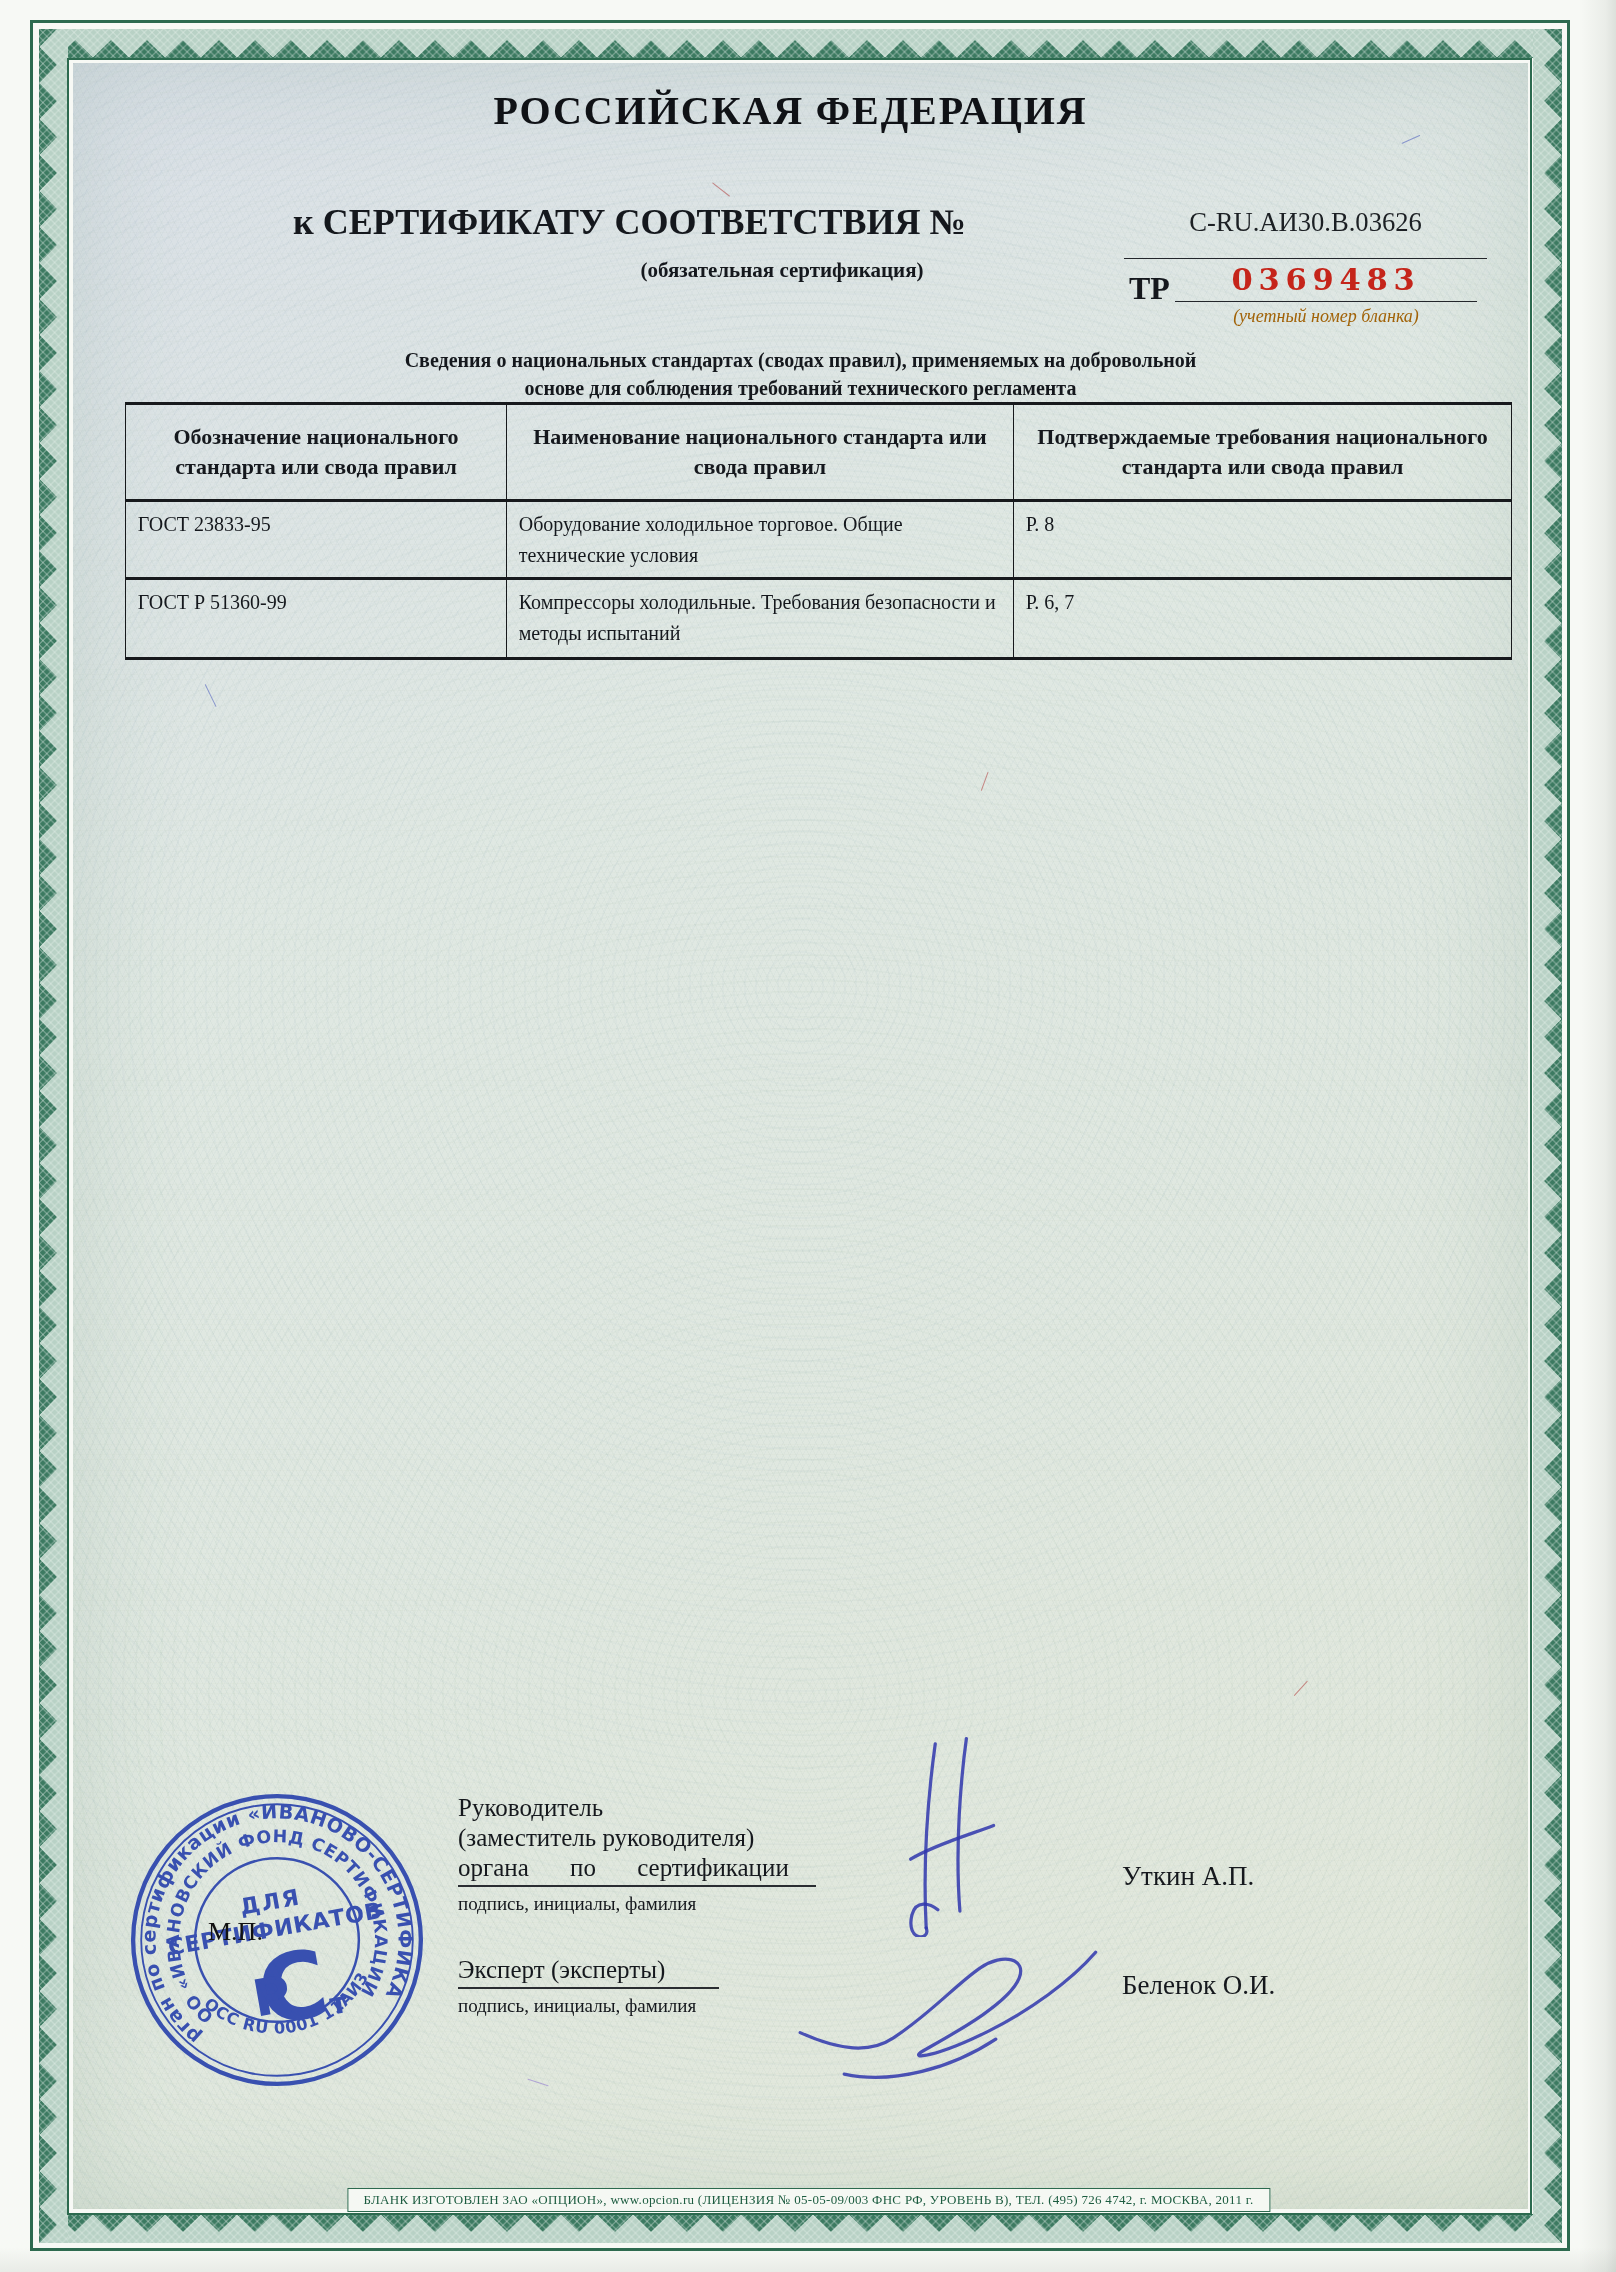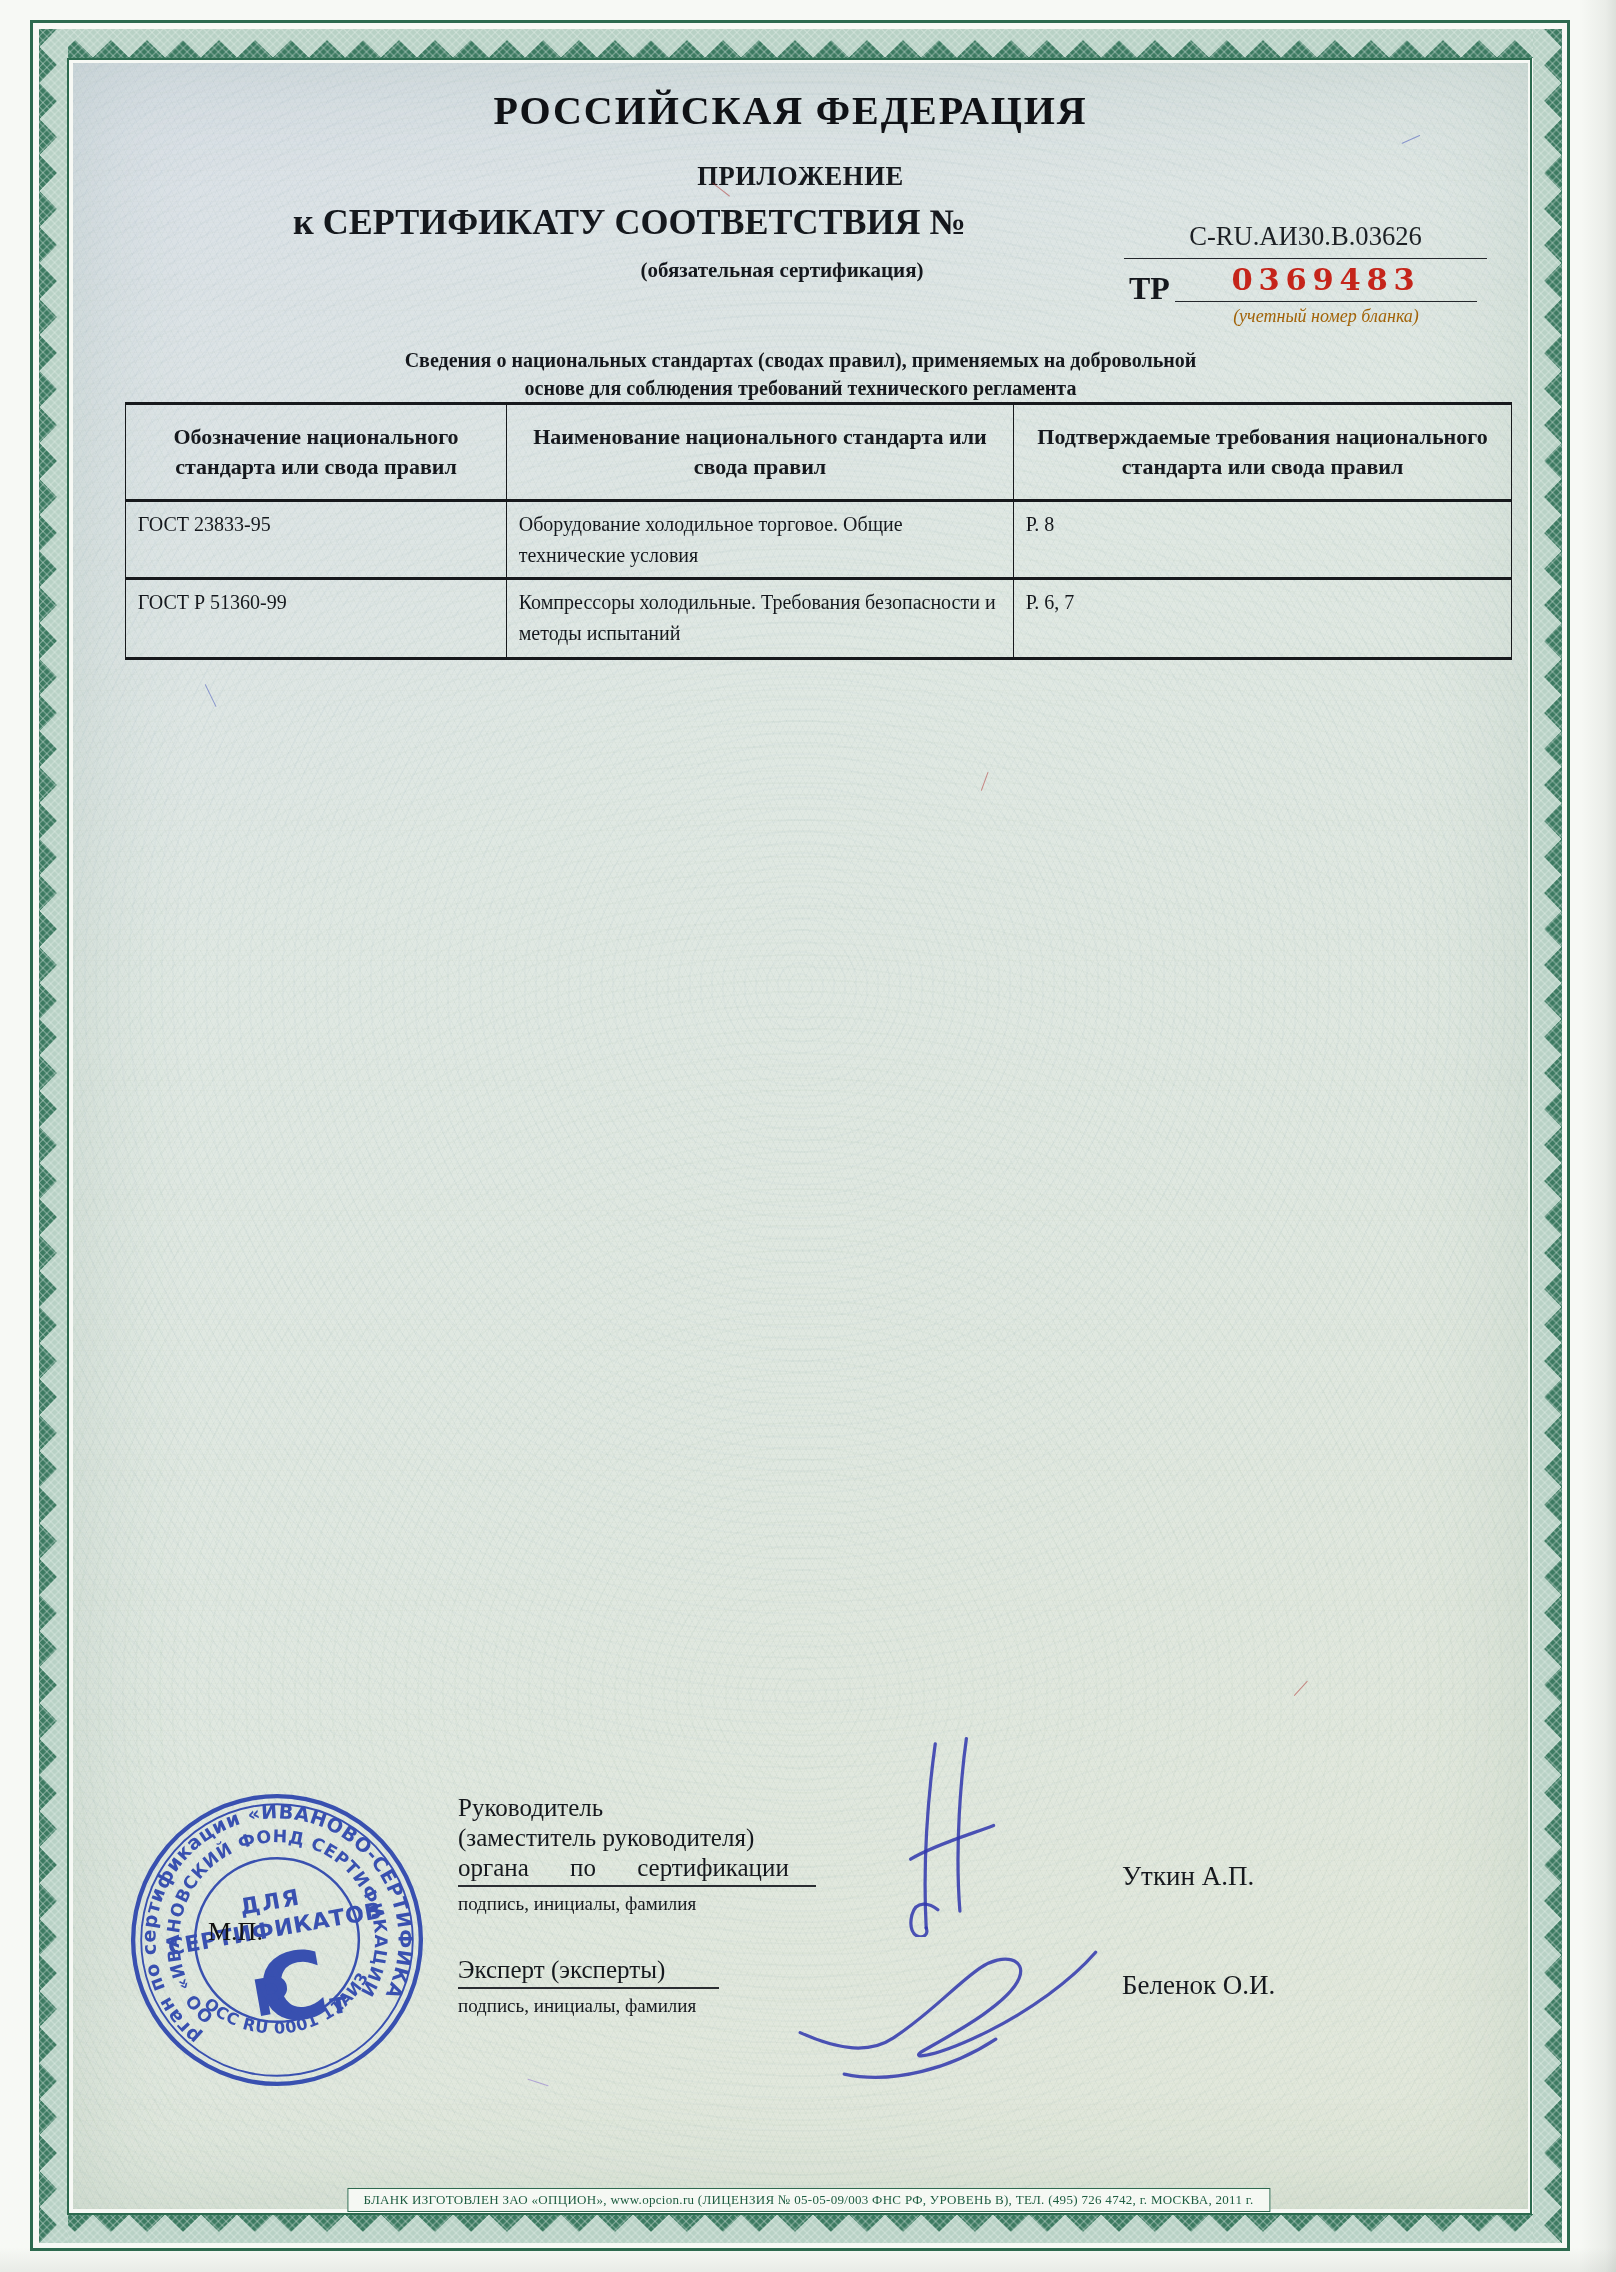--- a/index.html
+++ b/index.html
@@ -55,21 +55,21 @@
         box-shadow: inset 0 0 110px rgba(82,128,104,.17);}
 
   
   .country{position:absolute;left:63px;top:87px;width:1455px;text-align:center;
         font-size:40px;font-weight:bold;letter-spacing:1.9px;color:#101216;}
   .title1{position:absolute;left:73px;top:161px;width:1455px;text-align:center;
         font-size:26.6px;font-weight:bold;letter-spacing:0.6px;}
   .cert-label{position:absolute;left:293px;top:201px;font-size:36px;font-weight:bold;white-space:nowrap;}
   .cert-number-field{position:absolute;left:1124px;top:208px;width:363px;height:51px;
         border-bottom:1.9px solid #23262b;display:flex;align-items:flex-end;justify-content:center;
-        font-size:26.6px;padding-bottom:6px;color:#1c2024;}
+        font-size:26.6px;padding-bottom:20px;color:#1c2024;}
   .cert-mode{position:absolute;left:454px;top:258px;width:656px;text-align:center;
         font-size:21px;font-weight:bold;}
   .tr-label{position:absolute;left:1129px;top:270px;font-size:32px;font-weight:bold;}
   .blank-field{position:absolute;left:1175px;top:261px;width:302px;}
   .blank-number{font-size:30.5px;font-weight:bold;color:#c5251a;letter-spacing:5.8px;text-align:center;
         padding-bottom:3.9px;border-bottom:1.9px solid #23262b;font-family:"DejaVu Serif","Liberation Serif",serif;}
   .blank-caption{margin-top:3.9px;text-align:center;font-size:18px;color:#a16207;font-style:italic;}
   .intro{position:absolute;left:73px;top:346px;width:1455px;text-align:center;
         font-size:20px;font-weight:bold;line-height:28px;}
 
@@ -112,21 +112,20 @@
 
   <div class="frame-line"></div>
   <div class="band band-h band-top"></div>
   <div class="band band-h band-bottom"></div>
   <div class="band band-v band-left"></div>
   <div class="band band-v band-right"></div>
   <div class="inner-line"></div>
   <div class="content-bg"></div>
 
   <div class="country">РОССИЙСКАЯ ФЕДЕРАЦИЯ</div>
-  <div class="title1">ПРИЛОЖЕНИЕ</div>
   <div class="cert-label">к СЕРТИФИКАТУ СООТВЕТСТВИЯ  №</div>
   <div class="cert-number-field">C-RU.АИ30.В.03626</div>
   <div class="cert-mode">(обязательная сертификация)</div>
   <div class="tr-label">ТР</div>
   <div class="blank-field">
     <div class="blank-number">0369483</div>
     <div class="blank-caption">(учетный номер бланка)</div>
   </div>
   <div class="intro">
     <div>Сведения о национальных стандартах (сводах правил), применяемых на добровольной</div>

